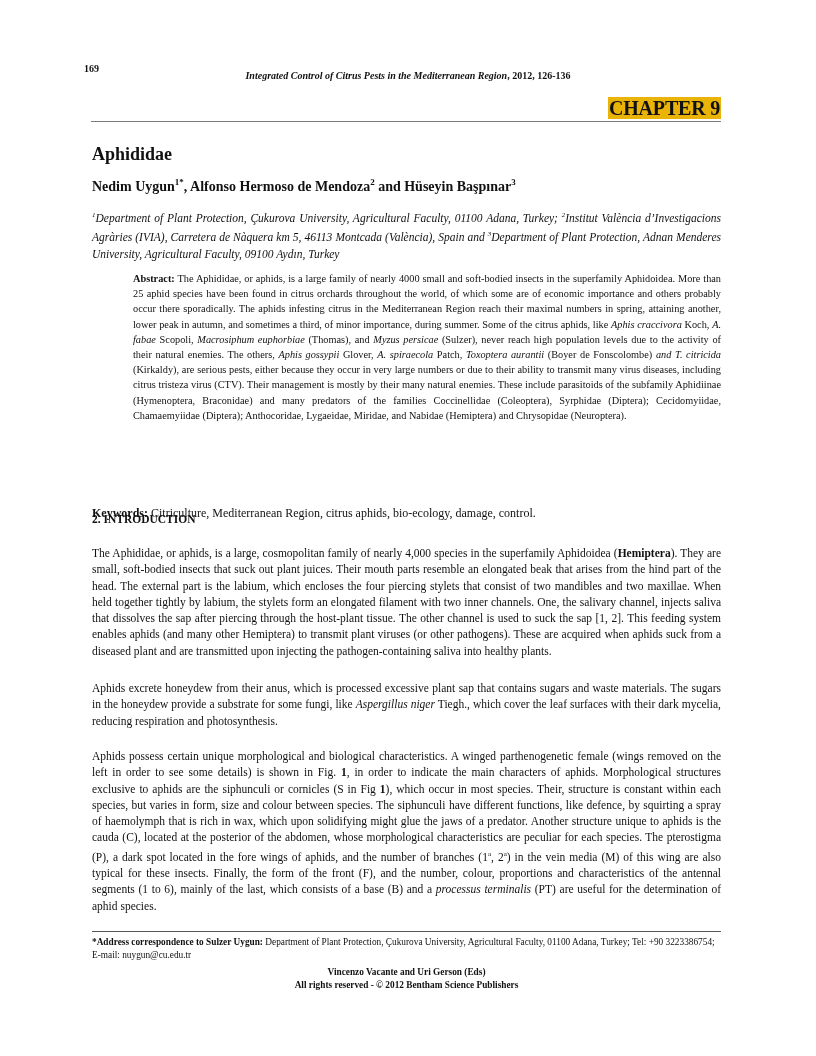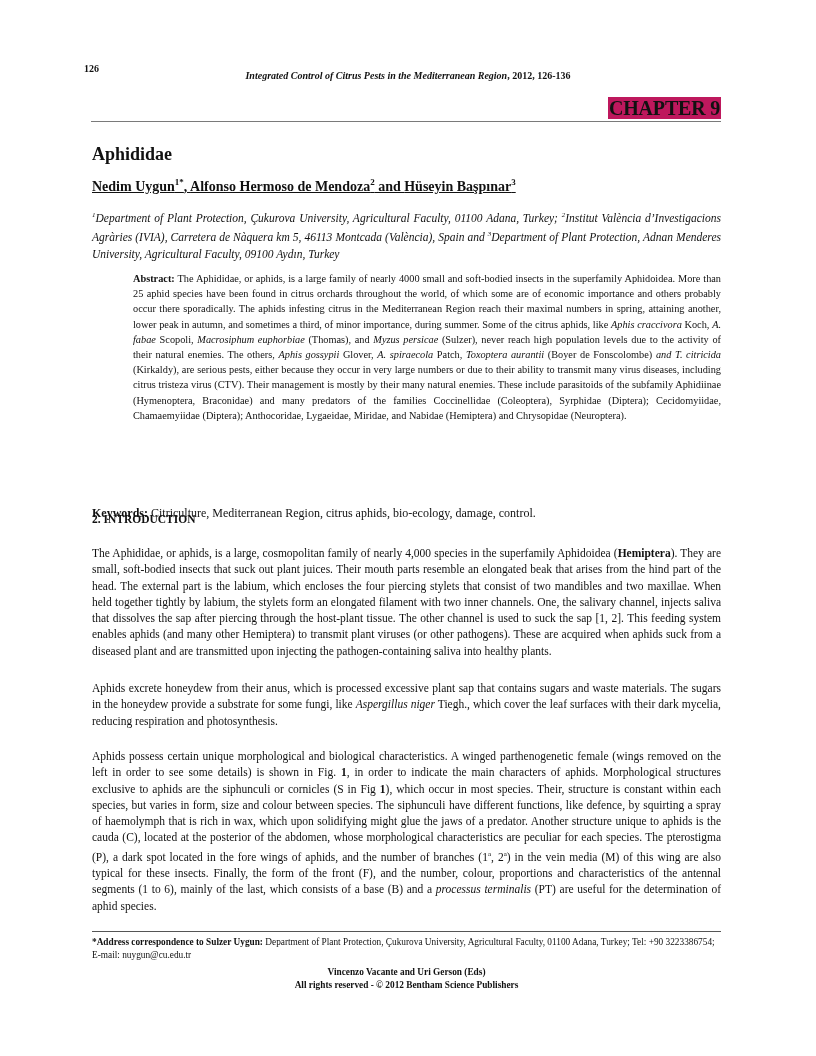--- a/index.html
+++ b/index.html
@@ -11,32 +11,32 @@
     position: absolute; left: 84px; top: 63px; width: 648px;
     font-size: 10px; font-weight: bold; height: 14px;
   }
   .running-header .pg { position: absolute; left: 0; top: 0; }
   .running-header .jr { position: absolute; left: 0; width: 648px; text-align: center; top: 0; margin-top: 7px; }
   .running-header .jr i { font-style: italic; }
   .chapter-wrap {
     position: absolute; left: 84px; top: 97px; width: 637px; text-align: right;
   }
   .chapter-label {
-    display: inline-block; background: #be185d; font-weight: bold;
+    display: inline-block; background: #eab308; font-weight: bold;
     font-size: 20px; line-height: 22px; padding: 0 1px; letter-spacing: -0.2px;
   }
   .chapter-rule {
     position: absolute; left: 91px; top: 121px; width: 630px; height: 0;
     border-top: 1.5px solid #7a7a7a;
   }
   .title {
     position: absolute; left: 92px; top: 144px; font-size: 18px; font-weight: bold;
   }
   .authors {
-    position: absolute; left: 92px; top: 177px; font-size: 14px; font-weight: bold; text-decoration: underline;
+    position: absolute; left: 92px; top: 177px; font-size: 14px; font-weight: bold;
   }
   .authors sup { font-size: 9px; }
   .affil {
     position: absolute; left: 92px; top: 207px; width: 629px; font-size: 11.5px;
     font-style: italic; line-height: 16.5px; text-align: justify;
   }
   .affil sup { font-size: 7px; }
   .abstract {
     position: absolute; left: 133px; top: 271px; width: 588px;
     font-size: 10.3px; line-height: 15.2px; text-align: justify;
@@ -64,21 +64,21 @@
   }
   .imprint {
     position: absolute; left: 92px; top: 966px; width: 629px; text-align: center;
     font-size: 9.3px; font-weight: bold; line-height: 13px;
   }
 </style>
 </head>
 <body>
 
 <div class="running-header">
-  <span class="pg">126</span>
+  <span class="pg">169</span>
   <span class="jr"><i>Integrated Control of Citrus Pests in the Mediterranean Region</i><span>, 2012, 126-136</span></span>
 </div>
 
 <div class="chapter-wrap">
   <span class="chapter-label">CHAPTER 9</span>
 </div>
 <div class="chapter-rule"></div>
 
 <div class="title">Aphididae</div>
 

